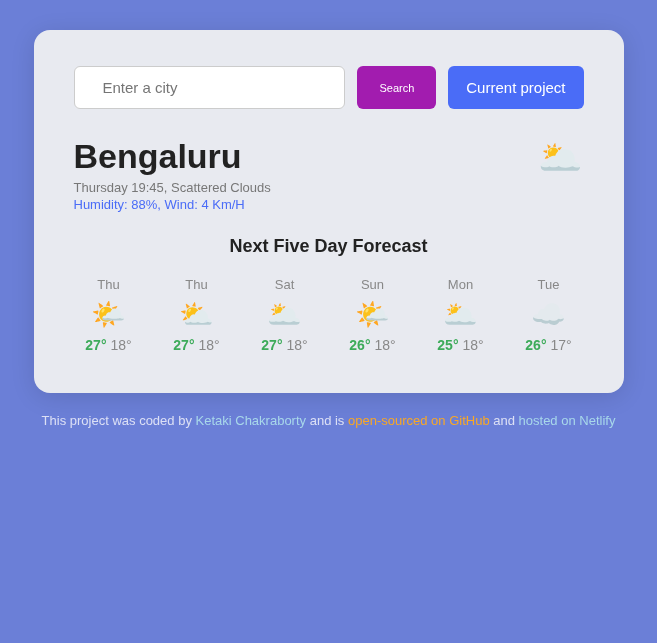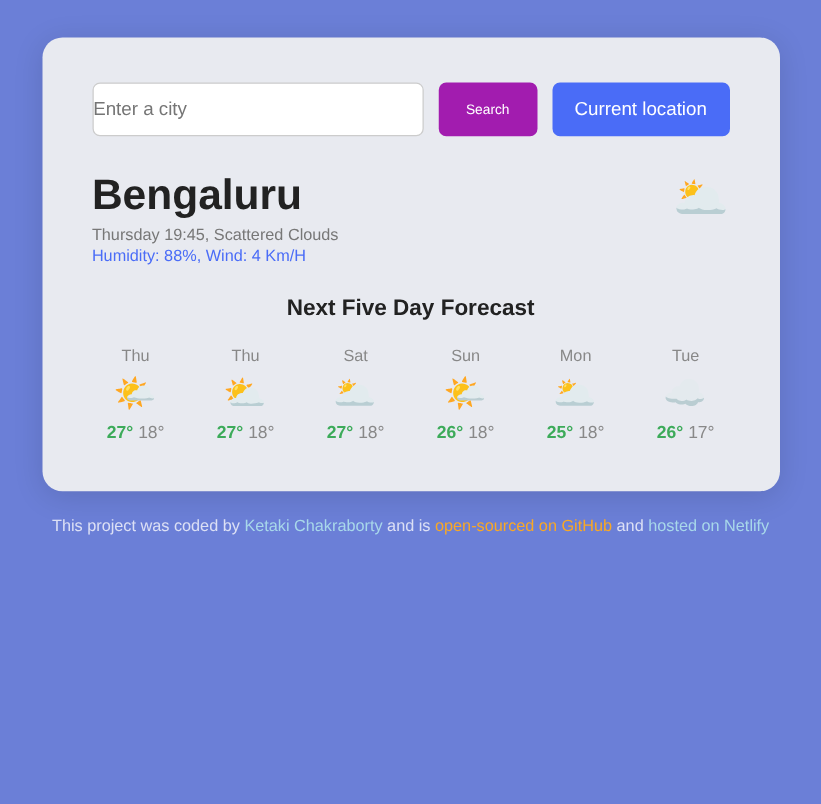--- a/index.html
+++ b/index.html
@@ -25,21 +25,21 @@
     }
 
     .search-row {
       display: flex;
       gap: 12px;
       margin-bottom: 28px;
     }
 
     .search-input {
       flex: 1;
-      padding: 12px 0;
+      padding: 12px 28px;
       border: 1px solid #ccc;
       border-radius: 6px;
       font-size: 15px;
       color: #aaa;
       background: #fff;
       outline: none;
     }
 
     .btn-search {
       background: #a21caf;
@@ -190,21 +190,21 @@
     .footer .github { color: #f9a825; }
     .footer .netlify { color: #a8d8ea; }
   </style>
 </head>
 <body>
 
 <div class="card">
   <div class="search-row">
     <input class="search-input" type="text" placeholder="Enter a city" style="">
     <button class="btn-search">Search</button>
-    <button class="btn-location">Current location</button>
+    <button class="btn-location">Current project</button>
   </div>
 
   <div class="weather-main">
     <div class="city-info">
       <div class="city-name">Bengaluru</div>
       <div class="city-date">Thursday 19:45, Scattered Clouds</div>
       <div class="city-humidity"><span>Humidity: </span><span style="color: rgb(74, 108, 247);">88%, </span><span>Wind: </span><span style="color: rgb(74, 108, 247);">4 Km/H</span></div>
     </div>
 
     <div class="temp-section">

